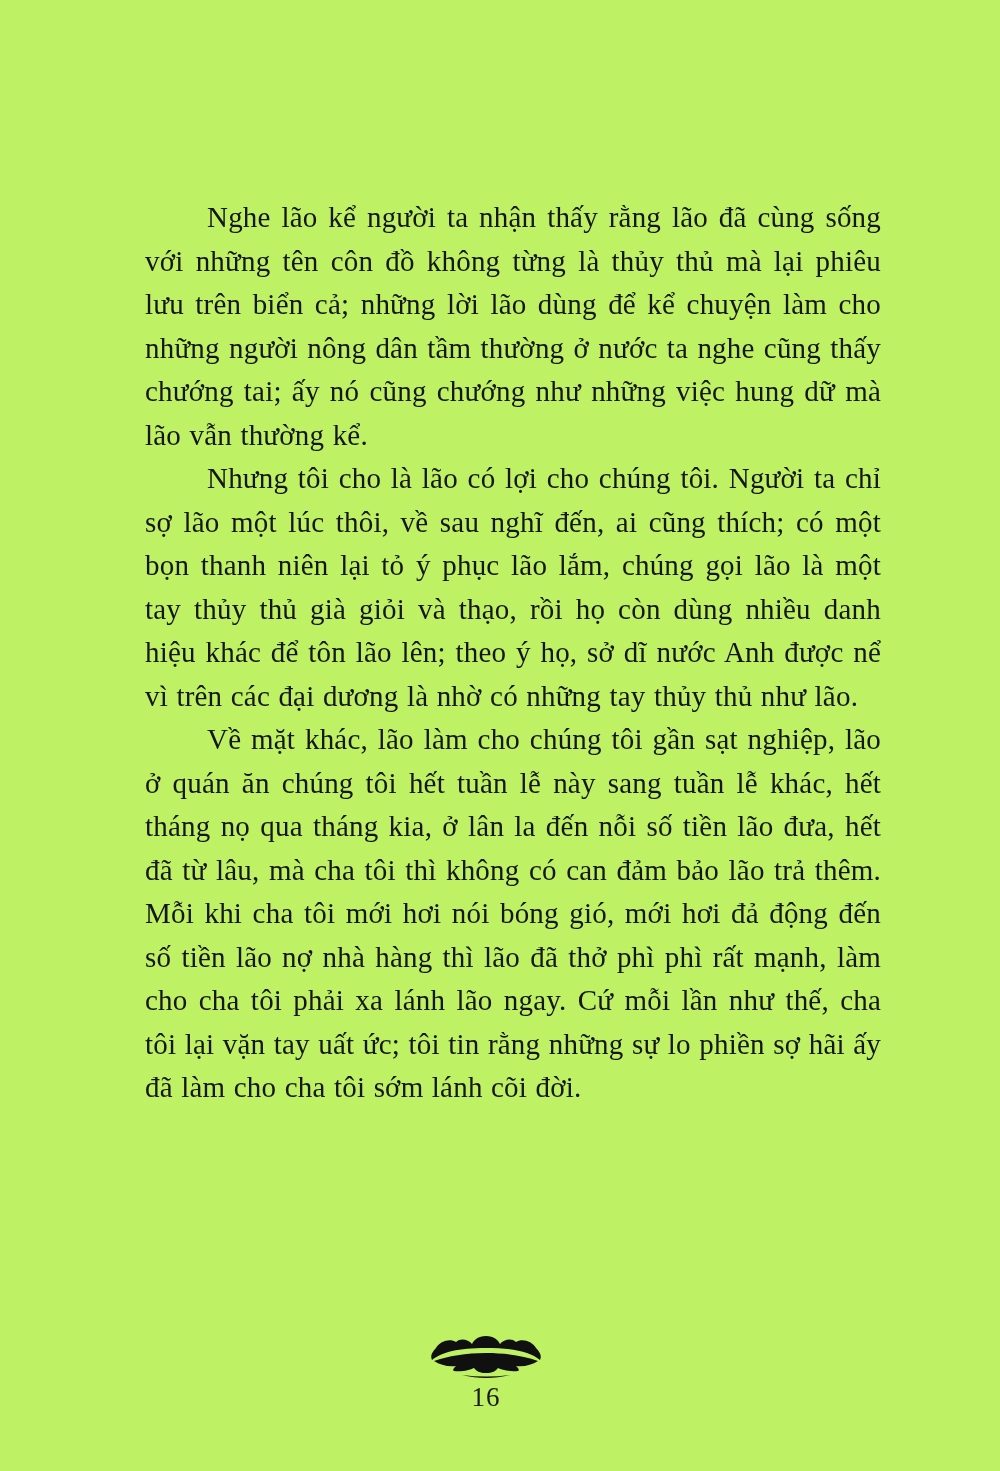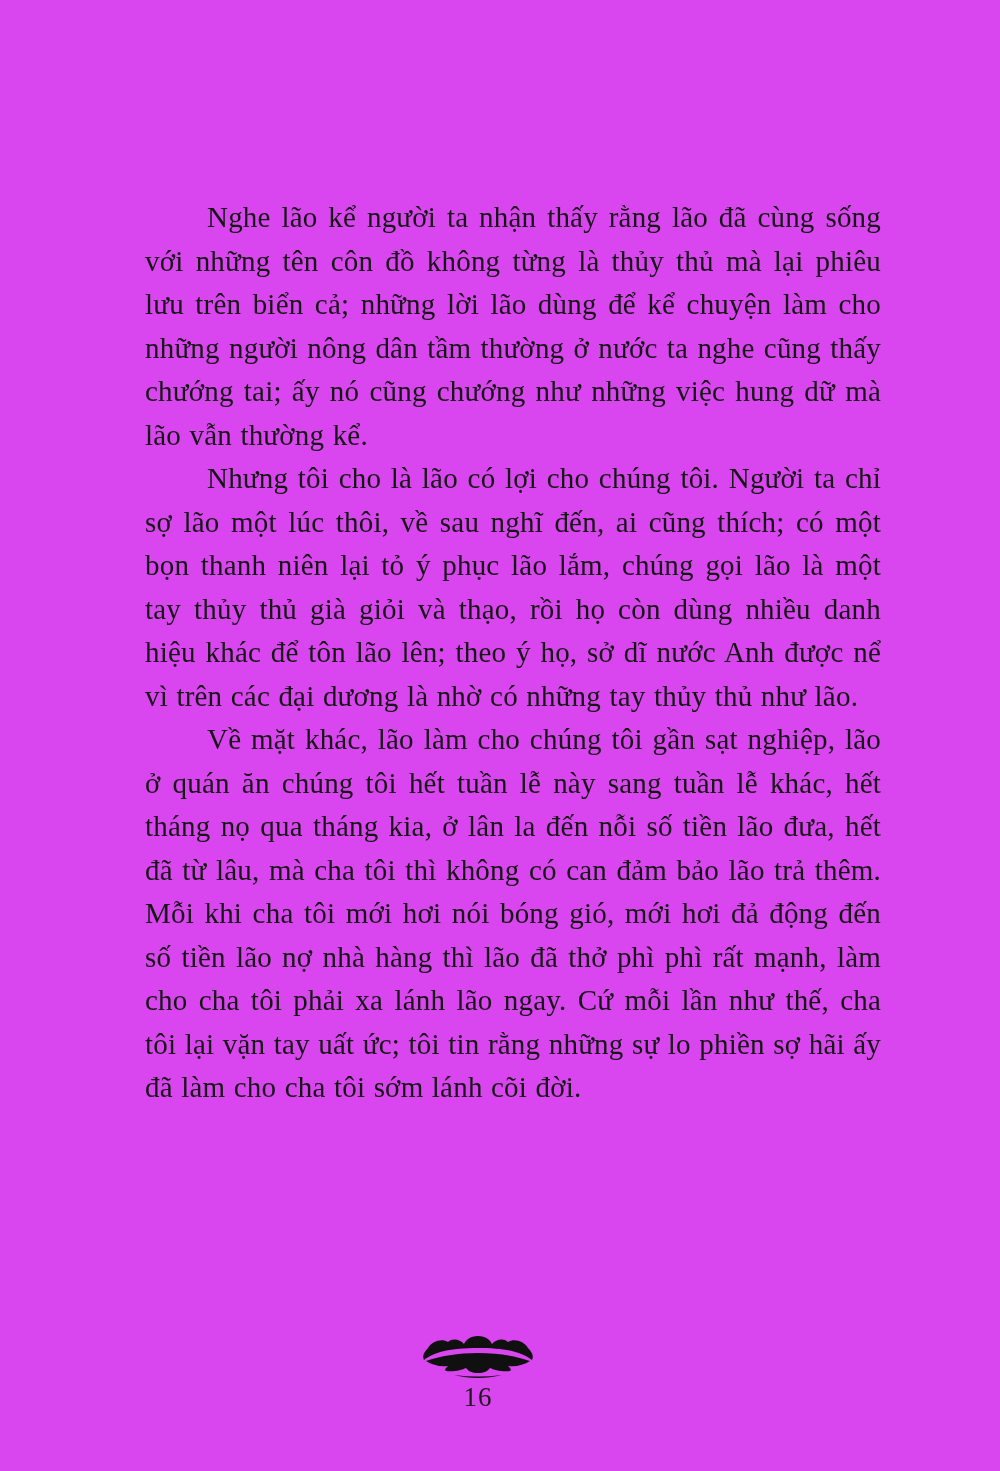--- a/index.html
+++ b/index.html
@@ -4,21 +4,21 @@
 <style>
   * { margin: 0; padding: 0; box-sizing: border-box; }
   html, body {
     background: #ffffff;
     font-family: "Liberation Serif", "DejaVu Serif", serif;
   }
   .scan-canvas {
     position: relative;
     width: 1000px;
     height: 1471px;
-    background: #d946ef;
+    background: #bef264;
     overflow: hidden;
     margin: 0 auto;
     color: #141414;
   }
   .text-block {
     position: absolute;
     top: 196px;
     left: 145px;
     width: 736px;
   }
@@ -26,21 +26,21 @@
     font-size: 29px;
     line-height: 43.5px;
     text-align: justify;
     text-indent: 62px;
     color: #161616;
     letter-spacing: 0.2px;
     word-spacing: 1px;
   }
   .page-footer {
     position: absolute;
-    left: 0;
+    left: 8px;
     top: 1332px;
     width: 956px;
     text-align: center;
   }
   .ornament-wrap {
     display: block;
     height: 46px;
     line-height: 46px;
   }
   .ornament-wrap svg {

